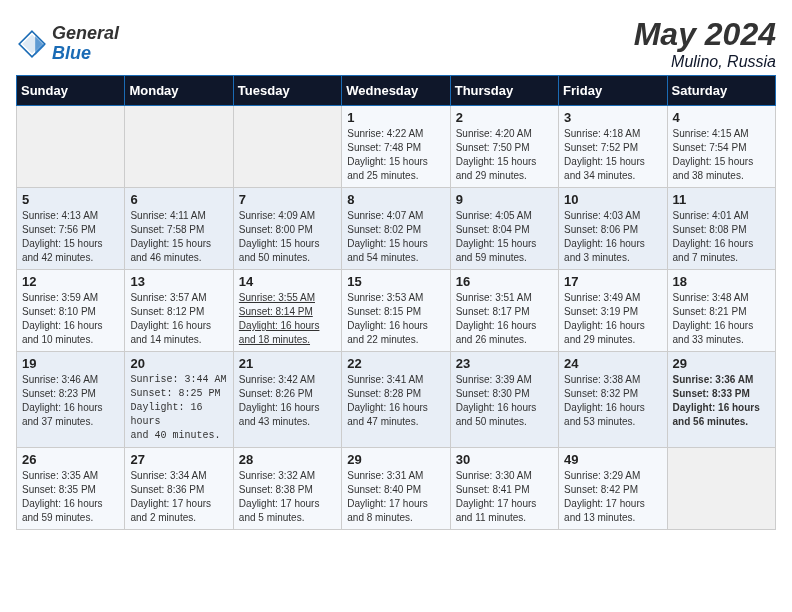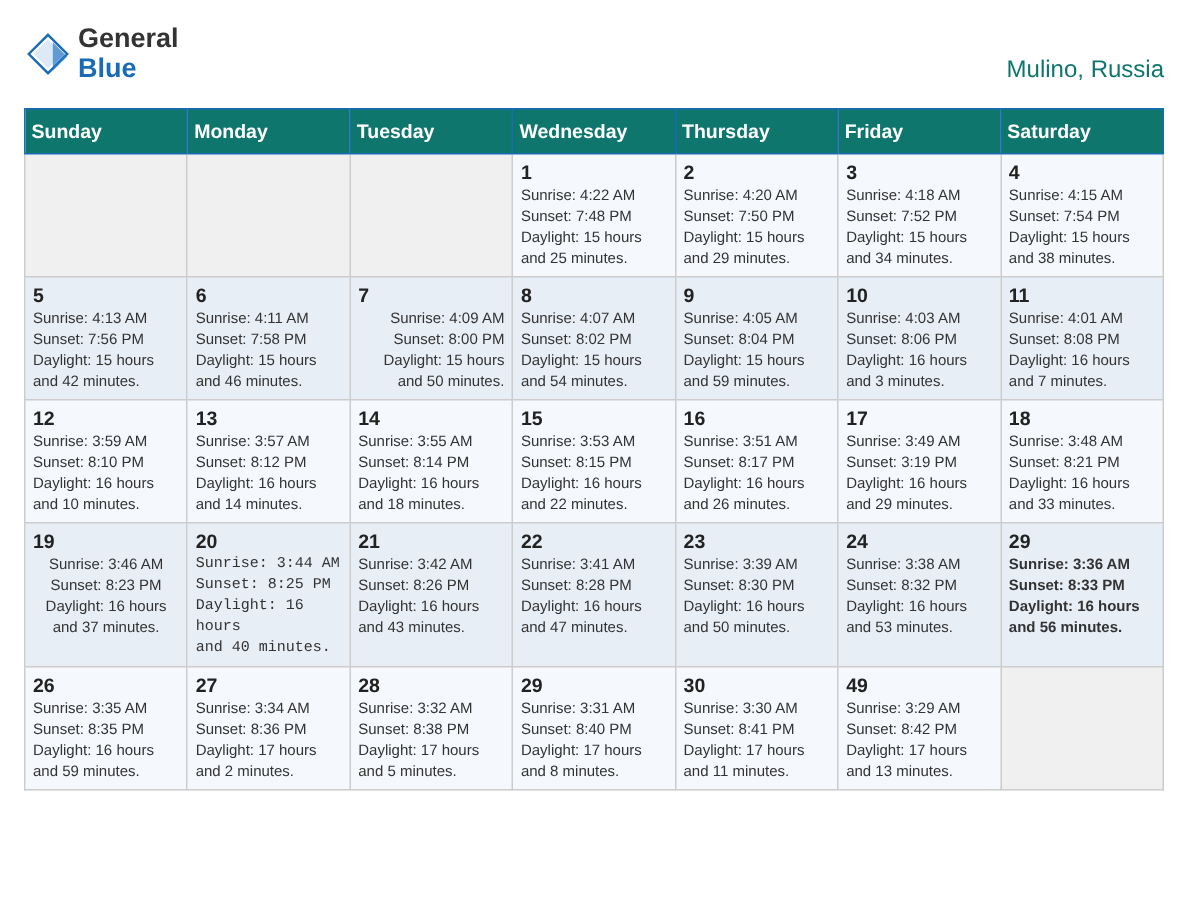--- a/index.html
+++ b/index.html
@@ -6,22 +6,23 @@
     body {
       font-family: Arial, sans-serif;
       background: #fff;
       width: 792px;
       min-height: 612px;
       padding: 16px;
     }
     .header {
       display: flex;
       justify-content: space-between;
-      align-items: flex-end;
-      margin-bottom: 16px;
+      align-items: center;
+      margin-bottom: 4px;
+      font-style: italic;
     }
     .logo {
       display: flex;
       align-items: center;
       gap: 4px;
     }
     .logo-text {
       display: flex;
       flex-direction: column;
       line-height: 1.1;
@@ -43,29 +44,29 @@
     .title-block {
       text-align: right;
     }
     .title-month {
       font-size: 32px;
       font-weight: bold;
       color: #333;
     }
     .title-location {
       font-size: 16px;
-      color: #0f766e;
+      color: #0f172a;
     }
     table {
       width: 100%;
       border-collapse: collapse;
       table-layout: fixed;
     }
     thead tr th {
-      background-color: #0f766e;
+      background-color: #0f172a;
       color: #fff;
       font-size: 13px;
       font-weight: bold;
       padding: 7px 4px;
       text-align: left;
       border: 1px solid #1a6bb5;
     }
     tbody tr td {
       border: 1px solid #ccc;
       vertical-align: top;
@@ -106,20 +107,21 @@
       <polygon points="20,4 36,20 20,36 4,20" fill="none" stroke="#1a6bb5" stroke-width="2"></polygon>
       <polygon points="20,8 32,20 20,32 8,20" fill="#1a6bb5" opacity="0.15"></polygon>
       <polygon points="24,10 36,22 24,34" fill="#2979c4" opacity="0.7"></polygon>
     </svg>
     <div class="logo-text">
       <span class="logo-general">General</span>
       <span class="logo-blue">Blue</span>
     </div>
   </div>
   <div class="title-block">
+    <div class="title-month">May 2024</div>
     <div class="title-location">Mulino, Russia</div>
   </div>
 </div>
 
 <table>
   <thead>
     <tr>
     <th>Sunday</th>
         <th>Monday</th>
         <th>Tuesday</th>
@@ -173,21 +175,21 @@
         </td>
         <td>
           <span class="day-number">6</span>
           <div class="day-info" style="white-space: pre-line;">Sunrise: 4:11 AM
 Sunset: 7:58 PM
 Daylight: 15 hours
 and 46 minutes.</div>
         </td>
         <td>
           <span class="day-number">7</span>
-          <div class="day-info" style="white-space: pre-line; text-align: right;">Sunrise: 4:09 AM
+          <div class="day-info" style="white-space: pre-line;">Sunrise: 4:09 AM
 Sunset: 8:00 PM
 Daylight: 15 hours
 and 50 minutes.</div>
         </td>
         <td>
           <span class="day-number">8</span>
           <div class="day-info" style="white-space: pre-line;">Sunrise: 4:07 AM
 Sunset: 8:02 PM
 Daylight: 15 hours
 and 54 minutes.</div>
@@ -224,21 +226,21 @@
         </td>
         <td>
           <span class="day-number">13</span>
           <div class="day-info" style="white-space: pre-line;">Sunrise: 3:57 AM
 Sunset: 8:12 PM
 Daylight: 16 hours
 and 14 minutes.</div>
         </td>
         <td>
           <span class="day-number">14</span>
-          <div class="day-info" style="white-space: pre-line;">Sunrise: 3:55 AM
+          <div class="day-info" style="white-space: pre-line; text-decoration: underline;">Sunrise: 3:55 AM
 Sunset: 8:14 PM
 Daylight: 16 hours
 and 18 minutes.</div>
         </td>
         <td>
           <span class="day-number">15</span>
           <div class="day-info" style="white-space: pre-line;">Sunrise: 3:53 AM
 Sunset: 8:15 PM
 Daylight: 16 hours
 and 22 minutes.</div>
@@ -261,21 +263,21 @@
           <span class="day-number">18</span>
           <div class="day-info" style="white-space: pre-line;">Sunrise: 3:48 AM
 Sunset: 8:21 PM
 Daylight: 16 hours
 and 33 minutes.</div>
         </td>
       </tr>
       <tr>
         <td>
           <span class="day-number">19</span>
-          <div class="day-info" style="white-space: pre-line; text-align: center;">Sunrise: 3:46 AM
+          <div class="day-info" style="white-space: pre-line;">Sunrise: 3:46 AM
 Sunset: 8:23 PM
 Daylight: 16 hours
 and 37 minutes.</div>
         </td>
         <td>
           <span class="day-number">20</span>
           <div class="day-info" style="white-space: pre-line; font-family: Liberation Mono, monospace;">Sunrise: 3:44 AM
 Sunset: 8:25 PM
 Daylight: 16 hours
 and 40 minutes.</div>

